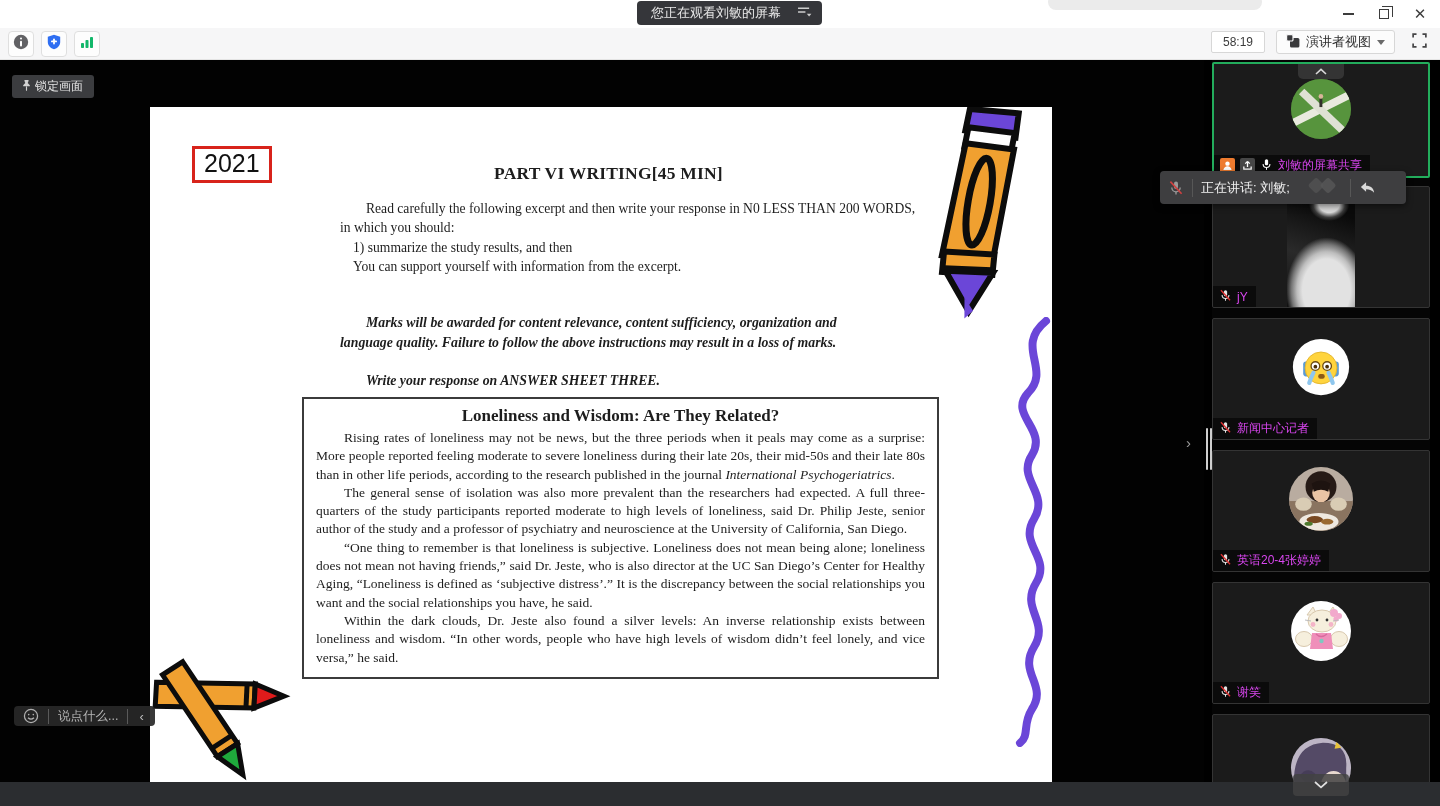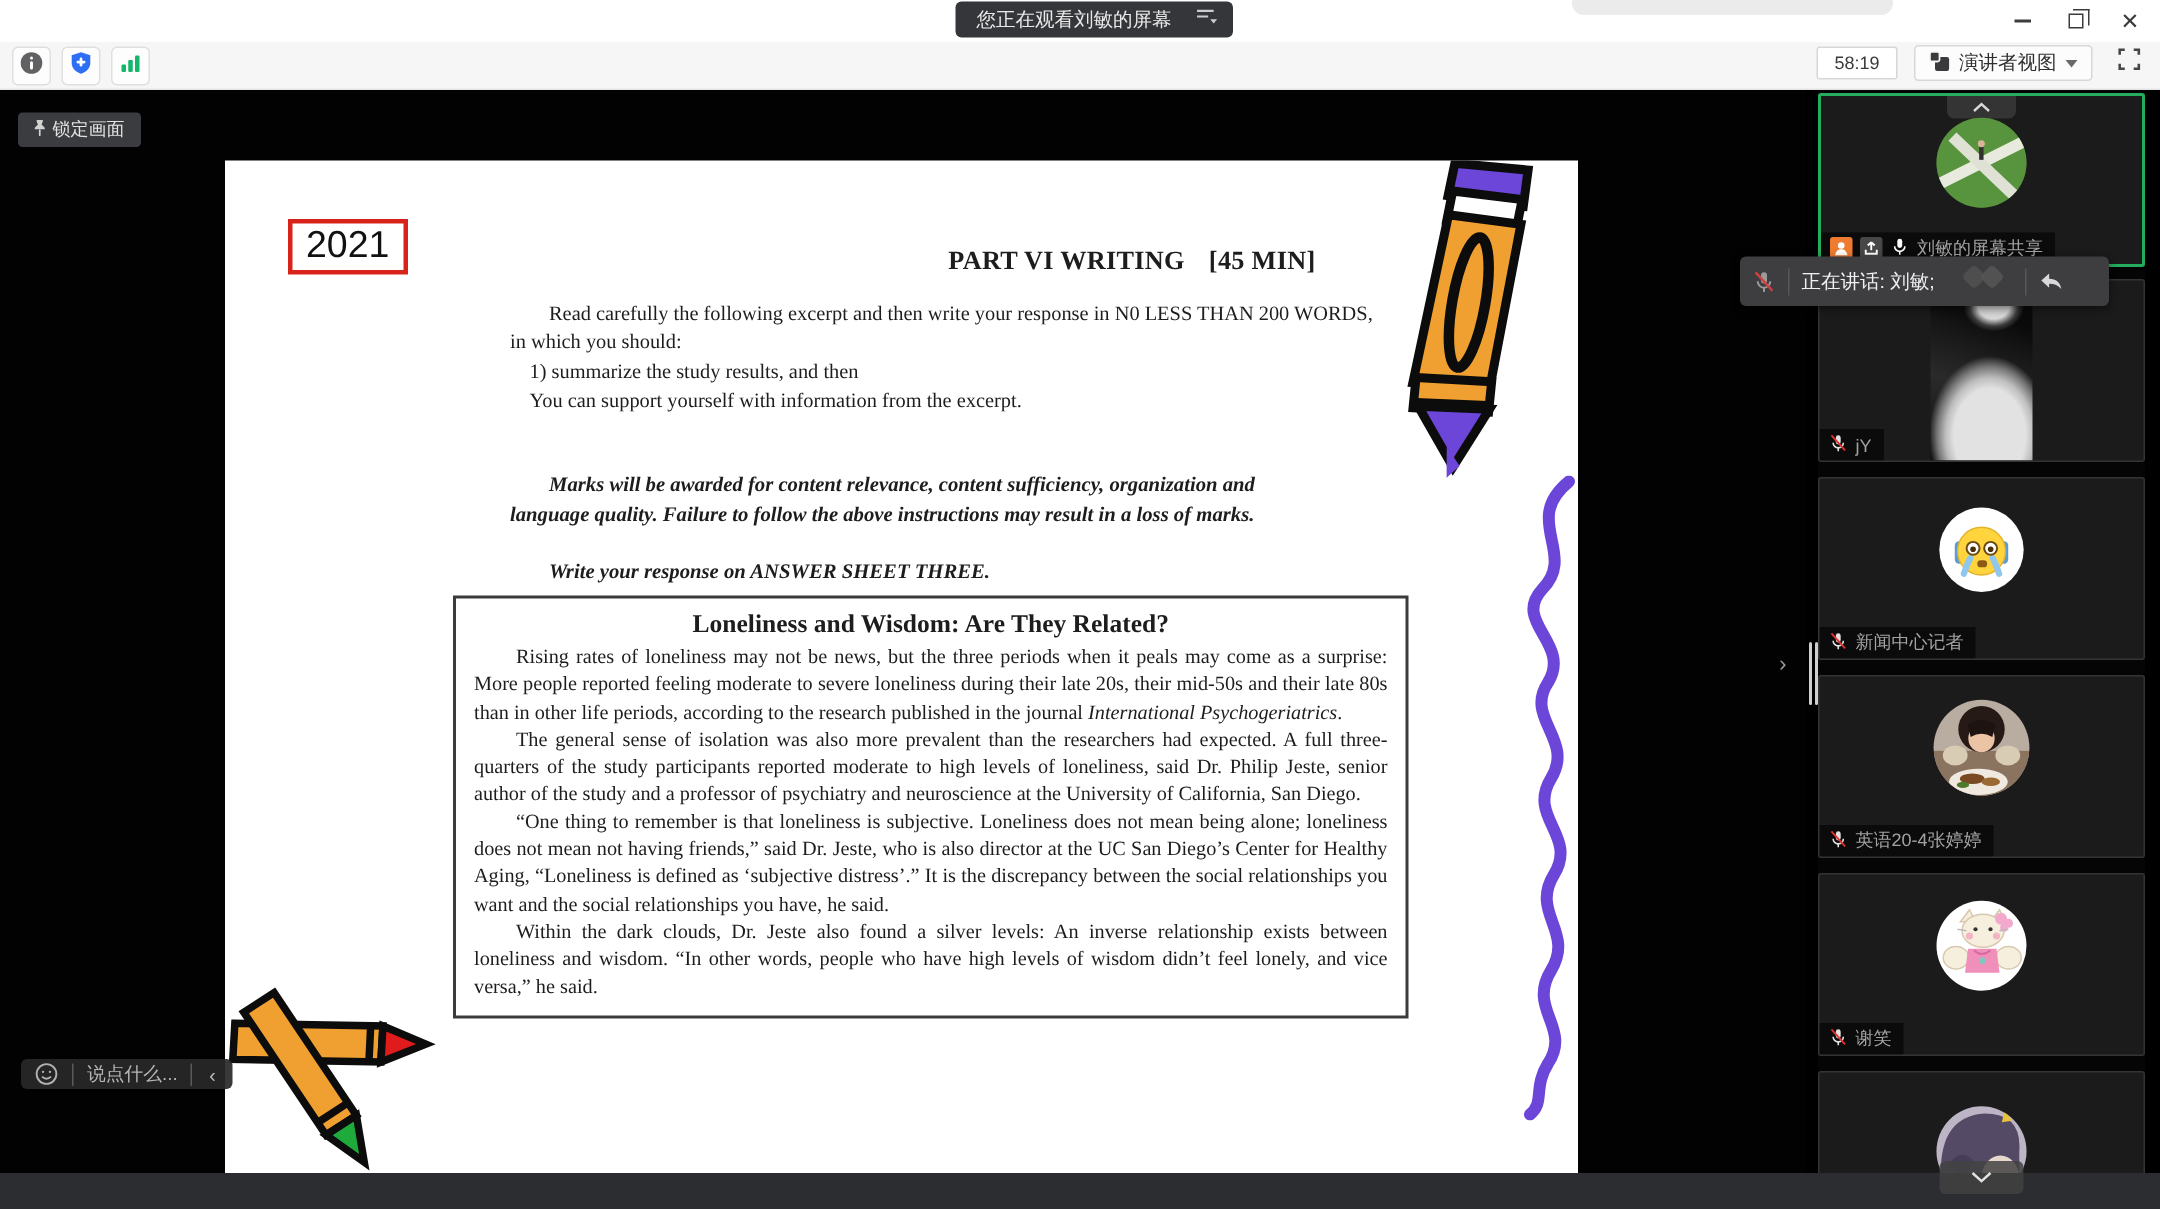--- a/index.html
+++ b/index.html
@@ -36,42 +36,42 @@
     display:flex; align-items:center; gap:2px; padding:0 11px 0 8px; color:#e4e4e4; font-size:12px; z-index:5; }
   .side-expand { position:absolute; left:1186px; top:374px; color:#9b9b9b; font-size:15px; z-index:5; }
   .side-scrollbar { position:absolute; left:1206px; top:368px; width:6px; height:42px; z-index:5; display:flex; gap:2px;}
   .side-scrollbar i { display:block; width:2px; height:100%; background:#cfcfcf; border-radius:1px; }
 
   
   .doc { position:absolute; left:150px; top:47px; width:902px; height:675px; background:#fff; overflow:hidden;
     font-family:"Liberation Serif","DejaVu Serif",serif; color:#1d1d1d; }
   .year-badge { position:absolute; left:42px; top:39px; border:3px solid #d8231b; padding:0 9px 2px 9px;
     font-family:"Liberation Sans","DejaVu Sans",sans-serif; font-size:25px; color:#111; }
-  .doc-head { position:absolute; left:190px; top:56px; width:537px; display:flex; justify-content:flex-end;
-    font-weight:bold; font-size:17.5px; letter-spacing:.2px;gap:16px; }
+  .doc-head { position:absolute; left:190px; top:56px; width:537px; display:flex; justify-content:center;
+    font-weight:bold; font-size:17.5px; letter-spacing:.2px; }
   .intro { position:absolute; left:190px; top:92px; font-size:13.6px; line-height:19.4px; }
   .intro .ind { text-indent:26px; }
   .intro .li { padding-left:13px; }
   .marks-note { position:absolute; left:190px; top:206px; width:552px; font-size:13.8px; line-height:19.6px;
     font-weight:bold; font-style:italic; text-indent:26px; }
   .answer-note { position:absolute; left:190px; top:266px; font-size:13.8px; font-weight:bold; font-style:italic; padding-left:26px; }
   .excerpt-box { position:absolute; left:152px; top:290px; width:637px; border:2px solid #3b3b3b; padding:7px 12px 10px 12px; }
   .excerpt-title { text-align:center; font-weight:bold; font-size:17px; margin-bottom:3px; }
   .excerpt-box p { font-size:13.5px; line-height:18.3px; text-align:justify; text-indent:28px; }
   .jrnl { font-style:italic; }
 
   .clip { position:absolute; }
 
   
   .sidebar { position:absolute; left:1212px; top:60px; width:218px; height:746px; background:#050505; z-index:10; }
   .tile { position:absolute; left:0; width:218px; background:#1b1b1b; border:1px solid #343434; border-radius:2px; overflow:hidden; }
   .tile.active { border:2px solid #23ad5c; }
   .avatar-wrap { position:absolute; left:50%; top:42%; transform:translate(-50%,-50%); }
   .tag { position:absolute; left:0; bottom:0; background:rgba(8,8,8,.82); height:21px; display:flex;
-    align-items:center; gap:5px; padding:0 8px 0 6px; color:#a3a3a3; font-size:12px; max-width:100%; }
+    align-items:center; gap:5px; padding:0 8px 0 6px; color:#d946ef; font-size:12px; max-width:100%; }
   .mini-badge { width:15px; height:15px; border-radius:2px; display:flex; align-items:center; justify-content:center; }
   .collapse-pill { position:absolute; left:50%; top:0; transform:translateX(-50%); width:46px; height:15px;
     background:rgba(70,70,70,.6); border-radius:0 0 5px 5px; display:flex; align-items:center; justify-content:center; }
   .video-col { position:absolute; left:50%; top:0; transform:translateX(-50%); width:68px; height:100%;
     background:
       radial-gradient(ellipse 46px 60px at 58% 86%, #e2e2e2 0 52%, #bdbdbd 64%, #777 76%, rgba(20,20,20,0) 88%),
       radial-gradient(ellipse 26px 22px at 62% 14%, #d8d8d8 0 40%, #3c3c3c 62%, rgba(10,10,10,0) 78%),
       linear-gradient(200deg, #0a0a0a 0 22%, #181818 38%, #2a2a2a 60%, #101010 100%); }
   .scroll-down-btn { position:absolute; left:1293px; top:774px; width:56px; height:22px; background:rgba(66,66,66,.85);
     border-radius:4px; display:flex; align-items:center; justify-content:center; z-index:55; }

